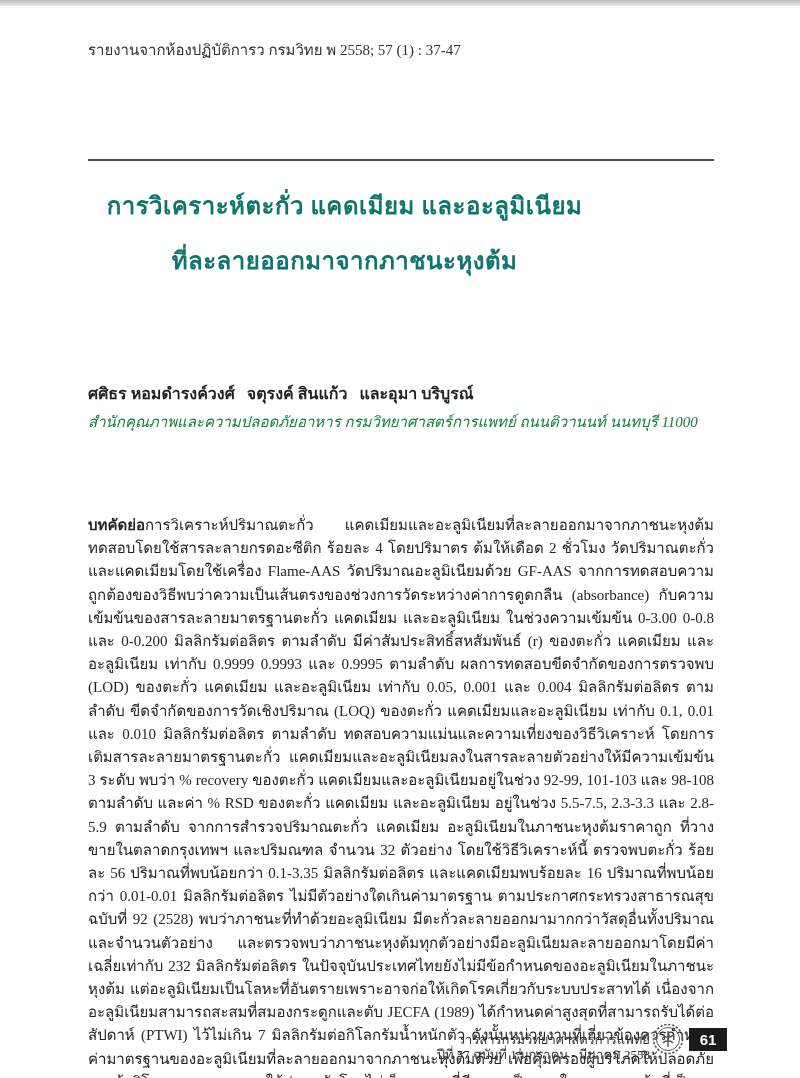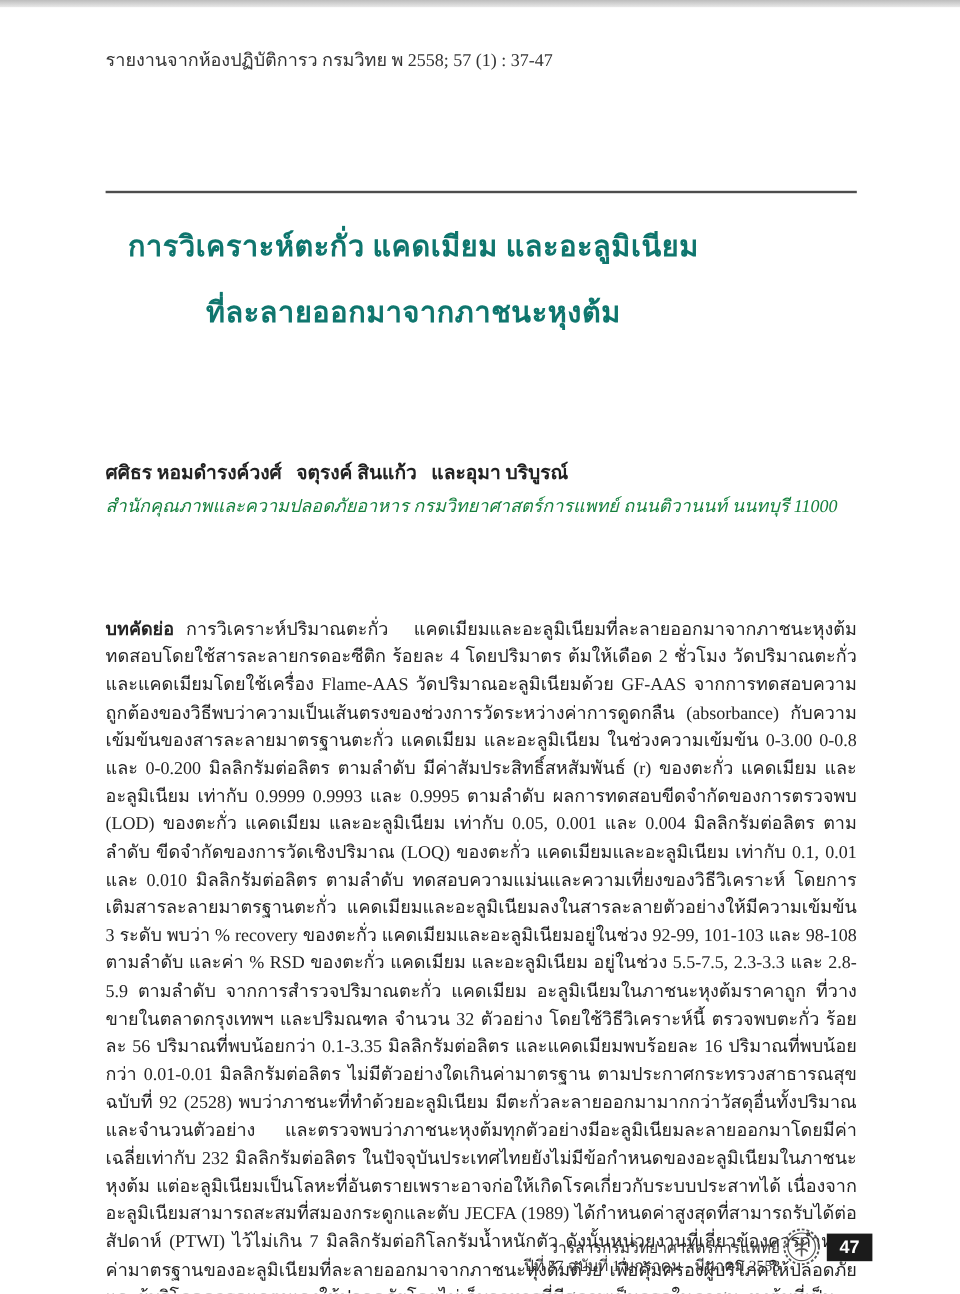--- a/index.html
+++ b/index.html
@@ -61,21 +61,20 @@
   }
   .abstract {
     margin: 80px 0 0 0;
     font-size: 15px;
     line-height: 23.2px;
     text-align: justify;
     color: #242424;
   }
   .abstract-label {
     font-weight: 700;
-    margin-right: 10px;
   }
   .footer {
     position: absolute;
     right: 73px;
     bottom: 16px;
     display: flex;
     align-items: center;
   }
   .journal-info {
     text-align: right;
@@ -133,15 +132,15 @@
   <div class="footer">
     <div class="journal-info">
       <div>วารสารกรมวิทยาศาสตร์การแพทย์</div>
       <div>ปีที่ 57 ฉบับที่ 1 มกราคม - มีนาคม 2558</div>
     </div>
     <svg class="seal" viewBox="0 0 32 32" aria-hidden="true">
       <circle cx="16" cy="16" r="14.5" fill="none" stroke="#555555" stroke-width="1.6" stroke-dasharray="2.4 1.6"></circle>
       <circle cx="16" cy="16" r="11.5" fill="none" stroke="#555555" stroke-width="1"></circle>
       <path d="M16 8 L16 24 M11 12 C13 15 19 15 21 12 M11 20 C13 17 19 17 21 20" fill="none" stroke="#555555" stroke-width="1.4"></path>
     </svg>
-    <div class="page-badge">47</div>
+    <div class="page-badge">61</div>
   </div>
 </div>
 
 </body></html>

